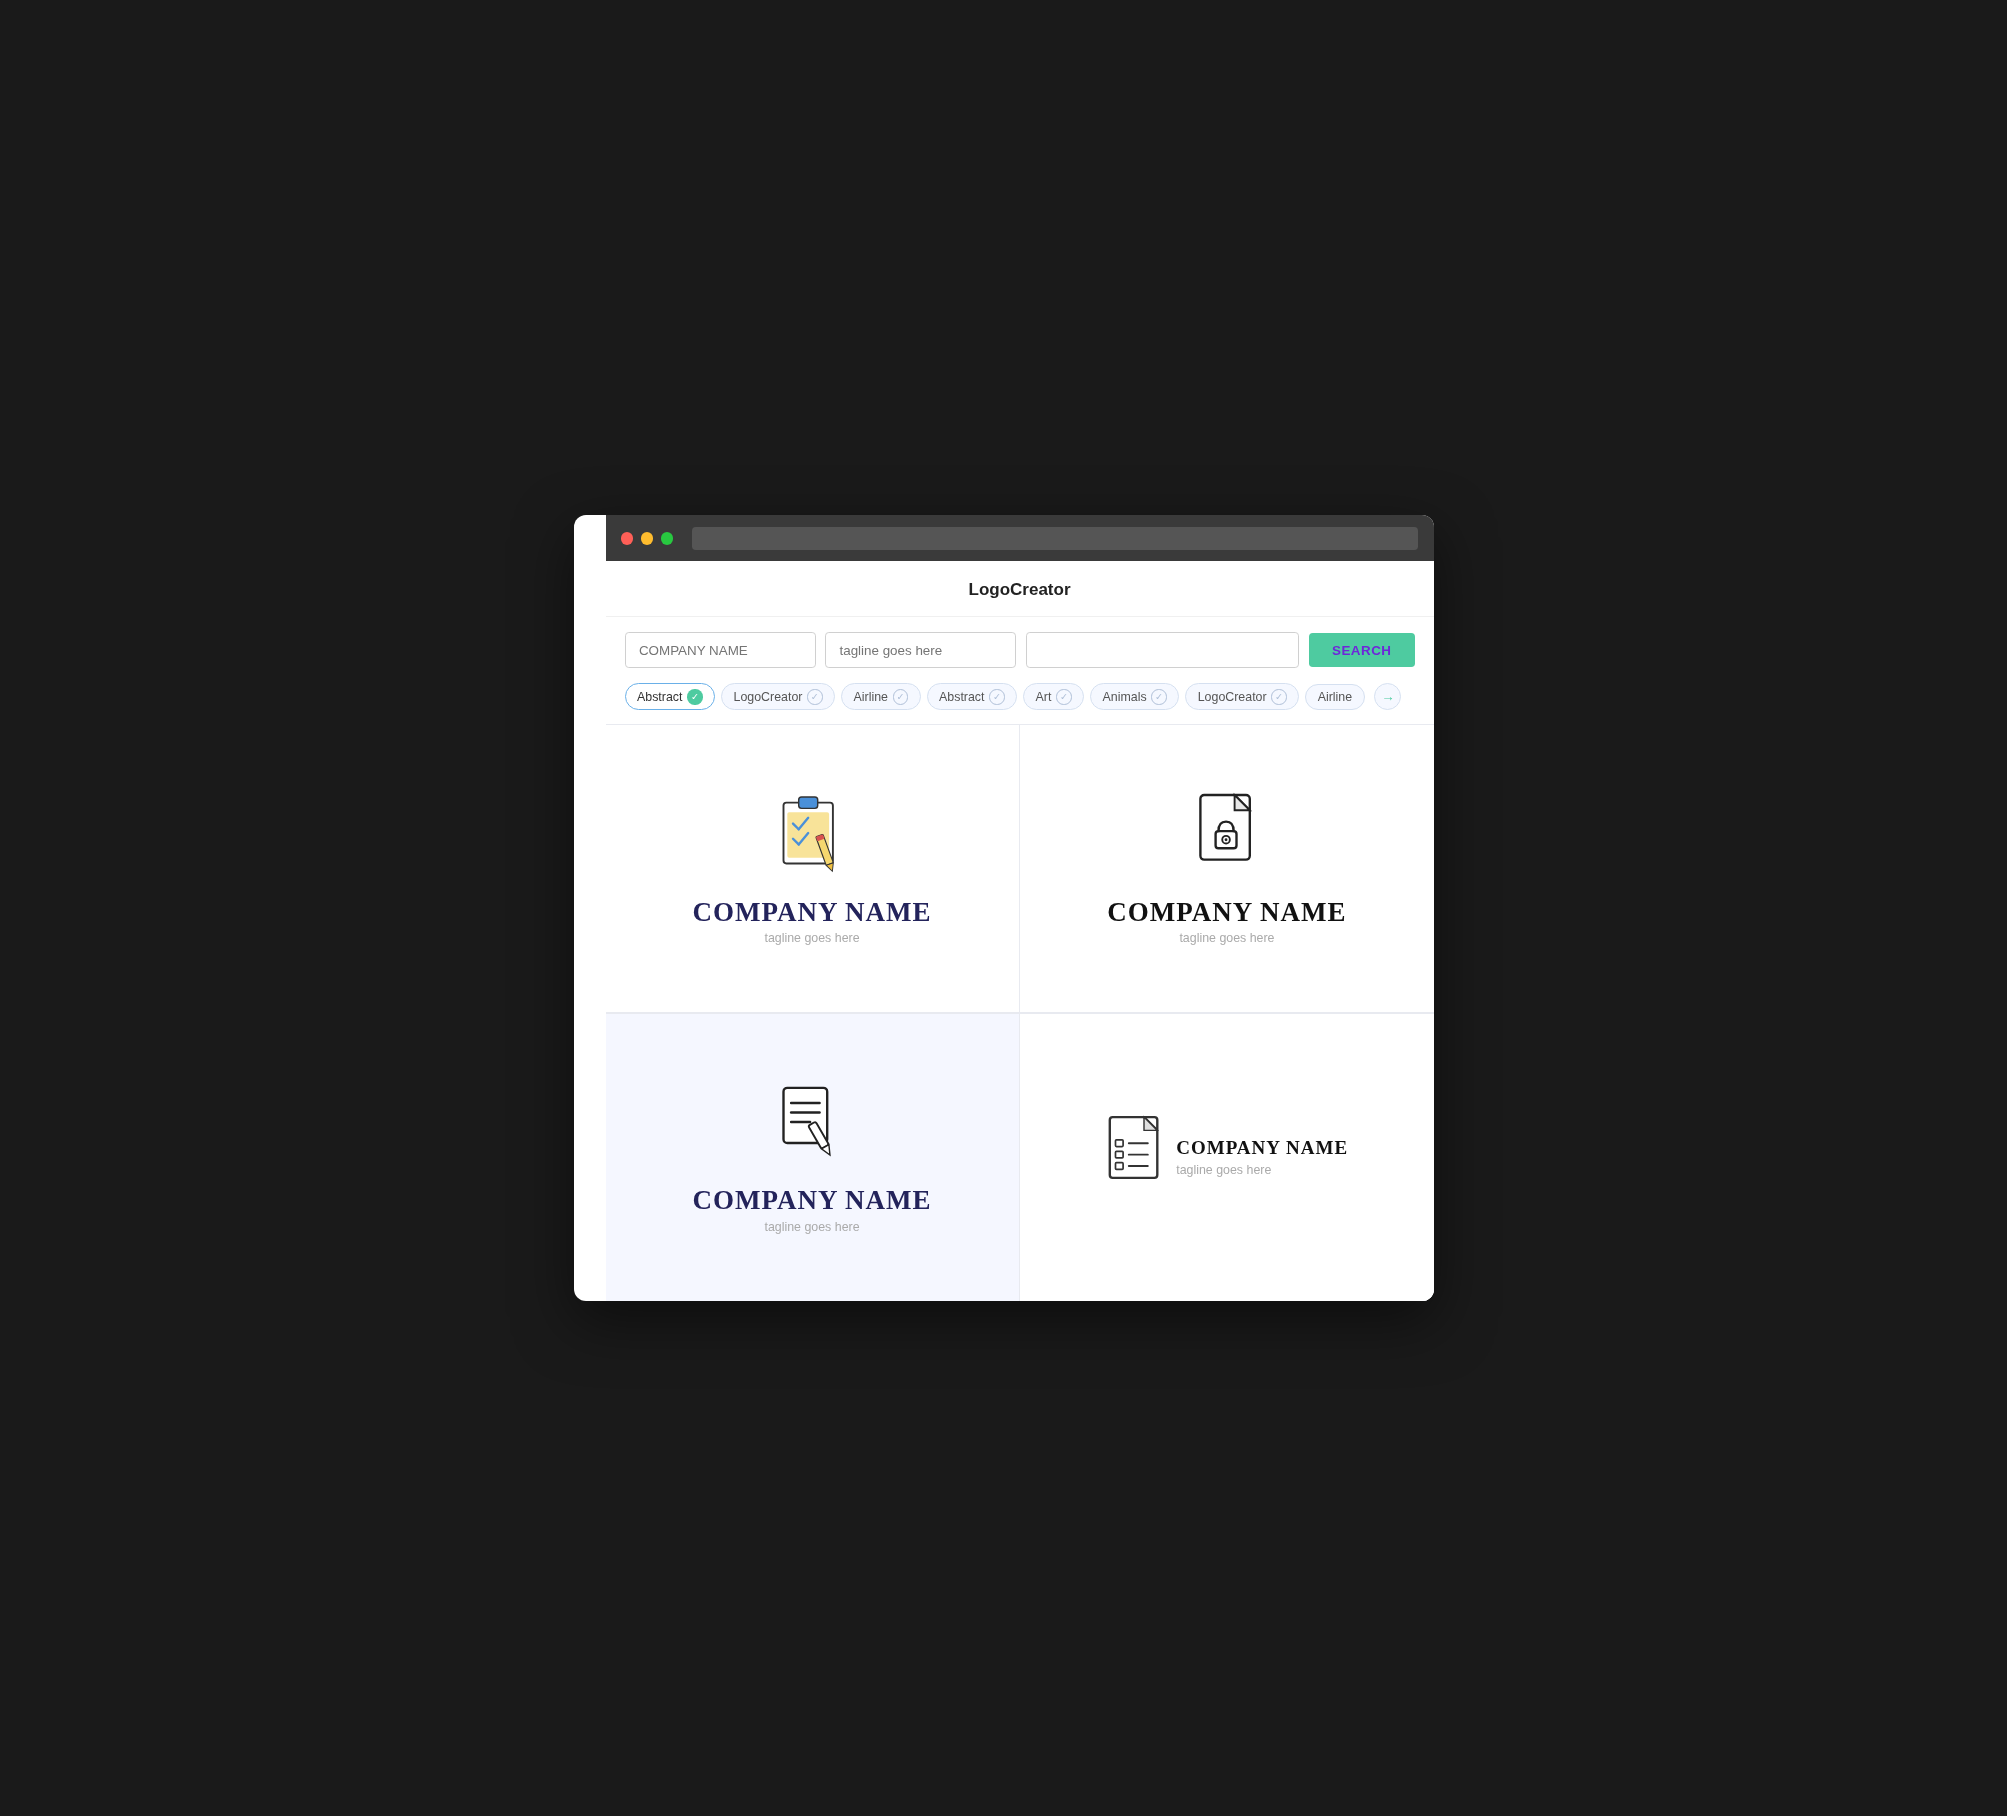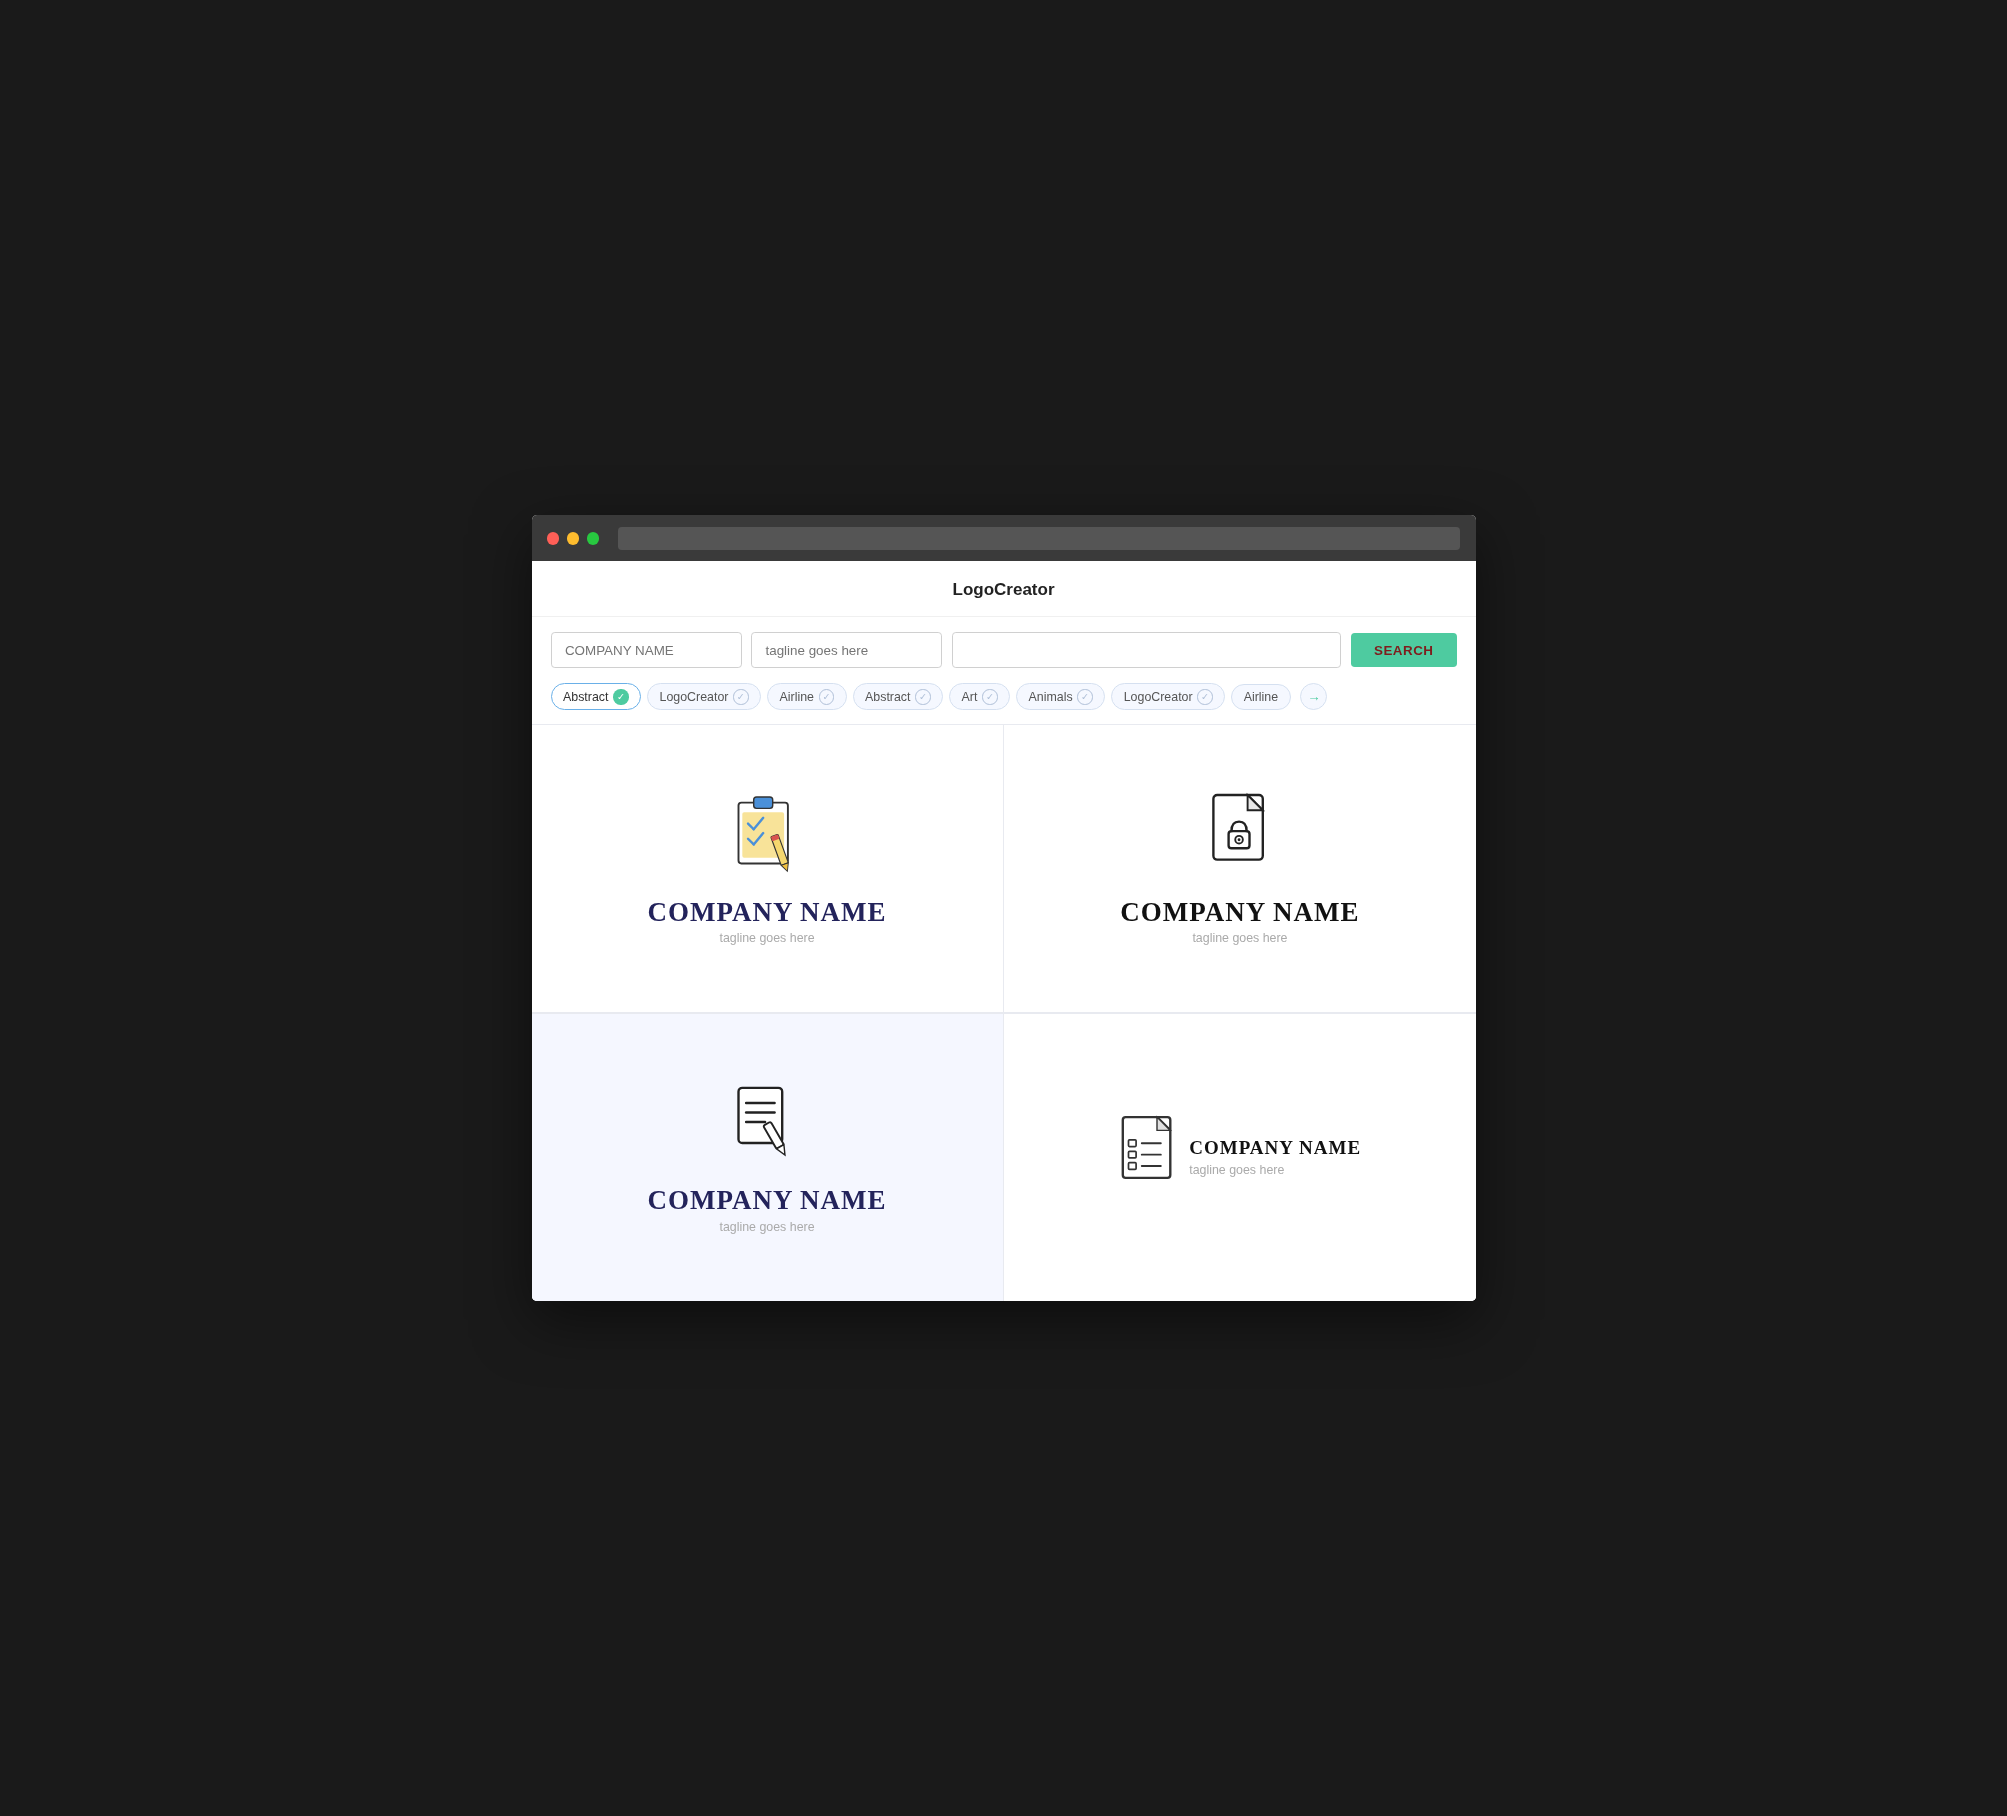--- a/index.html
+++ b/index.html
@@ -6,25 +6,26 @@
     body {
       background: #1a1a1a;
       display: flex;
       justify-content: center;
       align-items: center;
       min-height: 100vh;
       font-family: -apple-system, BlinkMacSystemFont, 'Segoe UI', sans-serif;
     }
 
     .browser-window {
-      width: 944px;
+      width: 860px;
       background: #fff;
-      border-radius: 5px;
+      border-radius: 12px;
       overflow: hidden;
       box-shadow: 0 19px 57px rgba(0,0,0,0.5);
+      padding-left: 32px;
     }
 
     .browser-titlebar {
       background: #3a3a3a;
       padding: 11.5px 15.3px;
       display: flex;
       align-items: center;
       gap: 7.6px;
     }
 
@@ -82,21 +83,21 @@
     .search-input.tagline {
       width: 191px;
     }
 
     .search-input.extra {
       flex: 1;
     }
 
     .search-button {
       background: #4ecba0;
-      color: #7f1d1d;
+      color: #6d28d9;
       border: none;
       border-radius: 3.8px;
       padding: 9.6px 23px;
       font-size: 13.4px;
       font-weight: 700;
       cursor: pointer;
       letter-spacing: 0.5px;
     }
 
     .category-filter {

